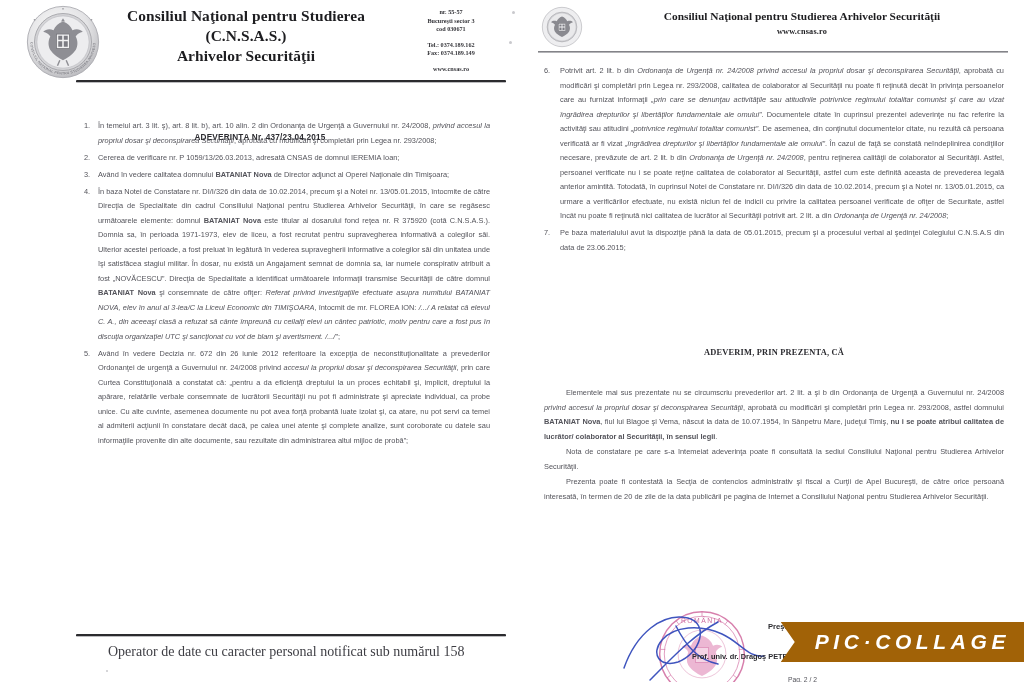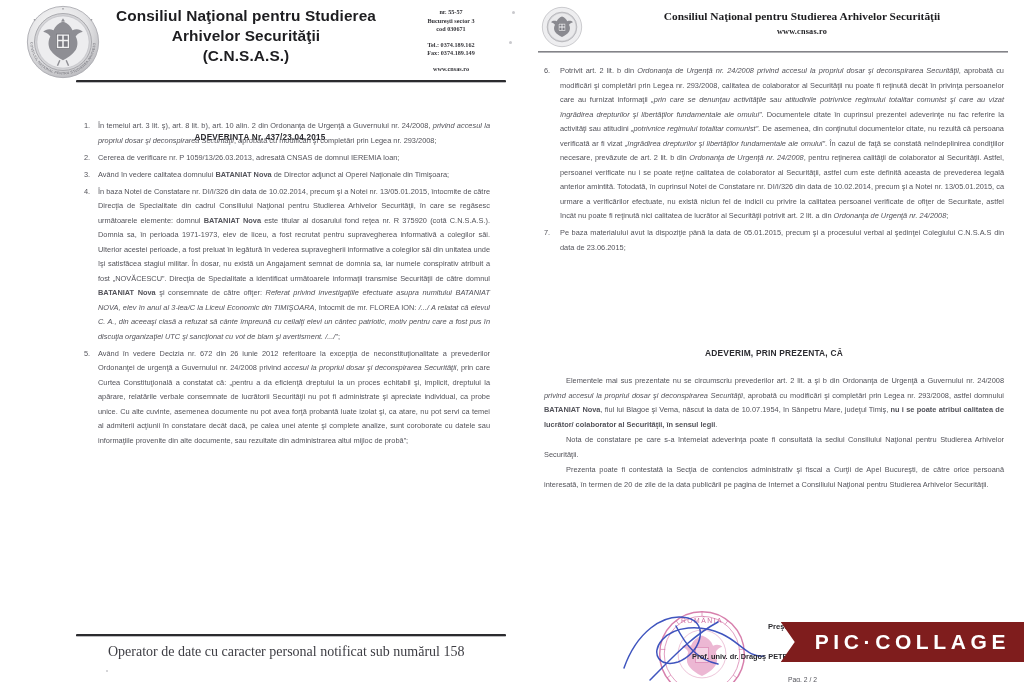--- a/index.html
+++ b/index.html
@@ -50,21 +50,21 @@
     height: 76px;
   }
   .seal svg { display:block; }
 
   .lp-title {
     position: absolute;
     left: 112px;
     top: 6px;
     width: 268px;
     text-align: center;
-    font-family: Liberation Sans, sans-serif;
+    font-family: Liberation Serif, serif;
     font-weight: bold;
     font-size: 15.4px;
     line-height: 20px;
     color: #1d1d20;
     letter-spacing: .1px;
   }
   .lp-contact {
     position: absolute;
     left: 392px;
     top: 8px;
@@ -254,27 +254,28 @@
   }
 
   
   .watermark {
     position: absolute;
     right: 0;
     bottom: 20px;
     height: 40px;
     display: flex;
     align-items: center;
-    background: #7f1d1d;
+    background: #a16207;
     color: #ffffff;
     font-size: 21px;
     letter-spacing: 4.6px;
     font-weight: bold;
     padding: 0 14px 0 34px;
     clip-path: polygon(0 0, 100% 0, 100% 100%, 0 100%, 14px 50%);
+    font-style: italic;
   }
 
   
   .speck {
     position: absolute;
     background: #c9c9cd;
     border-radius: 50%;
   }
 </style>
 </head>
@@ -313,22 +314,22 @@
           </g>
           <path id="ringpath" d="M 9 48 A 41 41 0 0 0 91 48" fill="none"></path>
           <circle cx="50" cy="6" r="1.1" fill="#9c9ca1"></circle>
           <circle cx="14" cy="20" r="1.1" fill="#9c9ca1"></circle>
           <circle cx="86" cy="20" r="1.1" fill="#9c9ca1"></circle>
         </svg>
       </div>
 
       <div class="lp-title">
         <div>Consiliul Naţional pentru Studierea</div>
+        <div>(C.N.S.A.S.)</div>
         <div>Arhivelor Securităţii</div>
-        <div>(C.N.S.A.S.)</div>
       </div>
 
       <div class="lp-contact">
         <div class="grp">
           <div>nr. 55-57</div>
           <div>Bucureşti sector 3</div>
           <div>cod 030671</div>
         </div>
         <div class="grp">
           <div>Tel.: 0374.189.162</div>
@@ -402,21 +403,21 @@
           <div class="li-num">6.</div>
           <div class="li-txt doc-body">Potrivit art. 2 lit. b din <i>Ordonanţa de Urgenţă nr. 24/2008 privind accesul la propriul dosar şi deconspirarea Securităţii</i>, aprobată cu modificări şi completări prin Legea nr. 293/2008, calitatea de colaborator al Securităţii nu poate fi reţinută decât în privinţa persoanelor care au furnizat informaţii <i>„prin care se denunţau activităţile sau atitudinile potrivnice regimului totalitar comunist şi care au vizat îngrădirea drepturilor şi libertăţilor fundamentale ale omului”</i>. Documentele citate în cuprinsul prezentei adeverinţe nu fac referire la activităţi sau atitudini <i>„potrivnice regimului totalitar comunist”</i>. De asemenea, din conţinutul documentelor citate, nu rezultă că persoana verificată ar fi vizat <i>„îngrădirea drepturilor şi libertăţilor fundamentale ale omului”</i>. În cazul de faţă se constată neîndeplinirea condiţiilor necesare, prevăzute de art. 2 lit. b din <i>Ordonanţa de Urgenţă nr. 24/2008</i>, pentru reţinerea calităţii de colaborator al Securităţii. Astfel, persoanei verificate nu i se poate reţine calitatea de colaborator al Securităţii, astfel cum este definită aceasta de prevederea legală anterior amintită. Totodată, în cuprinsul Notei de Constatare nr. DI/I/326 din data de 10.02.2014, precum şi a Notei nr. 13/05.01.2015, ca urmare a verificărilor efectuate, nu există niciun fel de indicii cu privire la calitatea persoanei verificate de ofiţer de Securitate, astfel încât nu poate fi reţinută nici calitatea de lucrător al Securităţii potrivit art. 2 lit. a din <i>Ordonanţa de Urgenţă nr. 24/2008</i>;</div>
         </div>
         <div class="li">
           <div class="li-num">7.</div>
           <div class="li-txt doc-body">Pe baza materialului avut la dispoziţie până la data de 05.01.2015, precum şi a procesului verbal al şedinţei Colegiului C.N.S.A.S din data de 23.06.2015;</div>
         </div>
       </div>
 
     <div class="rp-block" id="right-decl" style="top:348px;">
-        <div class="center-head" style="margin-bottom: 16px;">ADEVERIM, PRIN PREZENTA, CĂ</div>
+        <div class="center-head" style="margin-bottom: 29px; font-family: Liberation Serif, serif;">ADEVERIM, PRIN PREZENTA, CĂ</div>
         <div class="doc-body para">Elementele mai sus prezentate nu se circumscriu prevederilor art. 2 lit. a şi b din Ordonanţa de Urgenţă a Guvernului nr. 24/2008 <i>privind accesul la propriul dosar şi deconspirarea Securităţii</i>, aprobată cu modificări şi completări prin Legea nr. 293/2008, astfel domnului <b>BATANIAT Nova</b>, fiul lui Blagoe şi Vema, născut la data de 10.07.1954, în Sânpetru Mare, judeţul Timiş, <b>nu i se poate atribui calitatea de lucrător/ colaborator al Securităţii, în sensul legii</b>.</div>
         <div class="doc-body para">Nota de constatare pe care s-a întemeiat adeverinţa poate fi consultată la sediul Consiliului Naţional pentru Studierea Arhivelor Securităţii.</div>
         <div class="doc-body para">Prezenta poate fi contestată la Secţia de contencios administrativ şi fiscal a Curţii de Apel Bucureşti, de către orice persoană interesată, în termen de 20 de zile de la data publicării pe pagina de Internet a Consiliului Naţional pentru Studierea Arhivelor Securităţii.</div>
       </div>
 
     <div class="sig-area">
 
       <svg class="stamp" viewBox="0 0 100 100">
         <circle cx="50" cy="50" r="46" fill="none" stroke="#d0689e" stroke-width="1.6" opacity=".85"></circle>
         <circle cx="50" cy="50" r="41" fill="none" stroke="#d0689e" stroke-width="1" opacity=".7"></circle>

